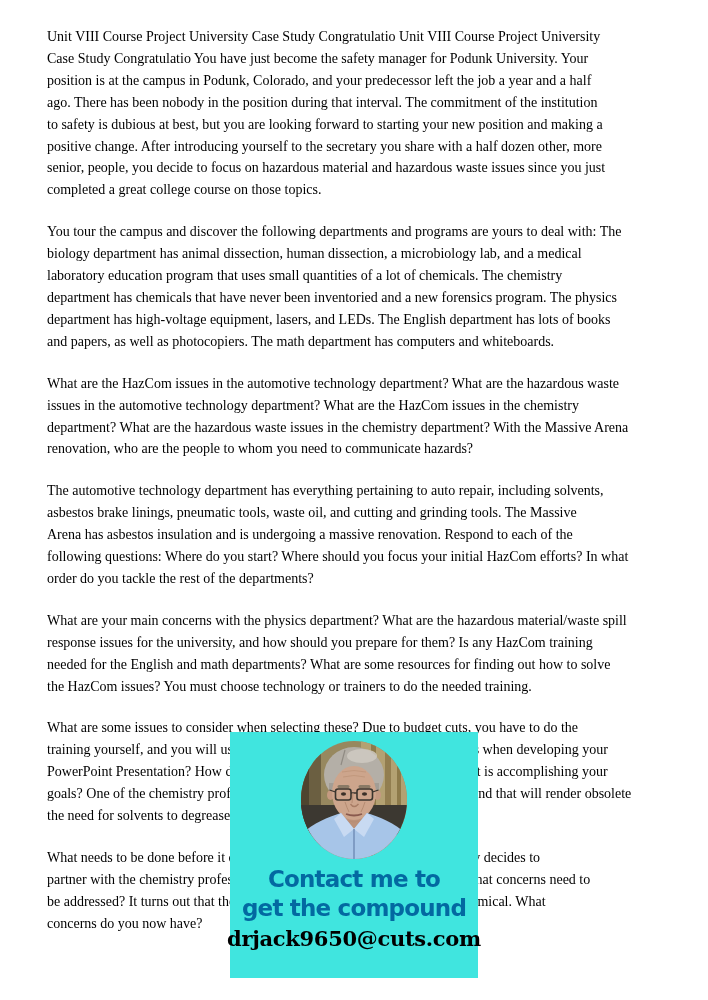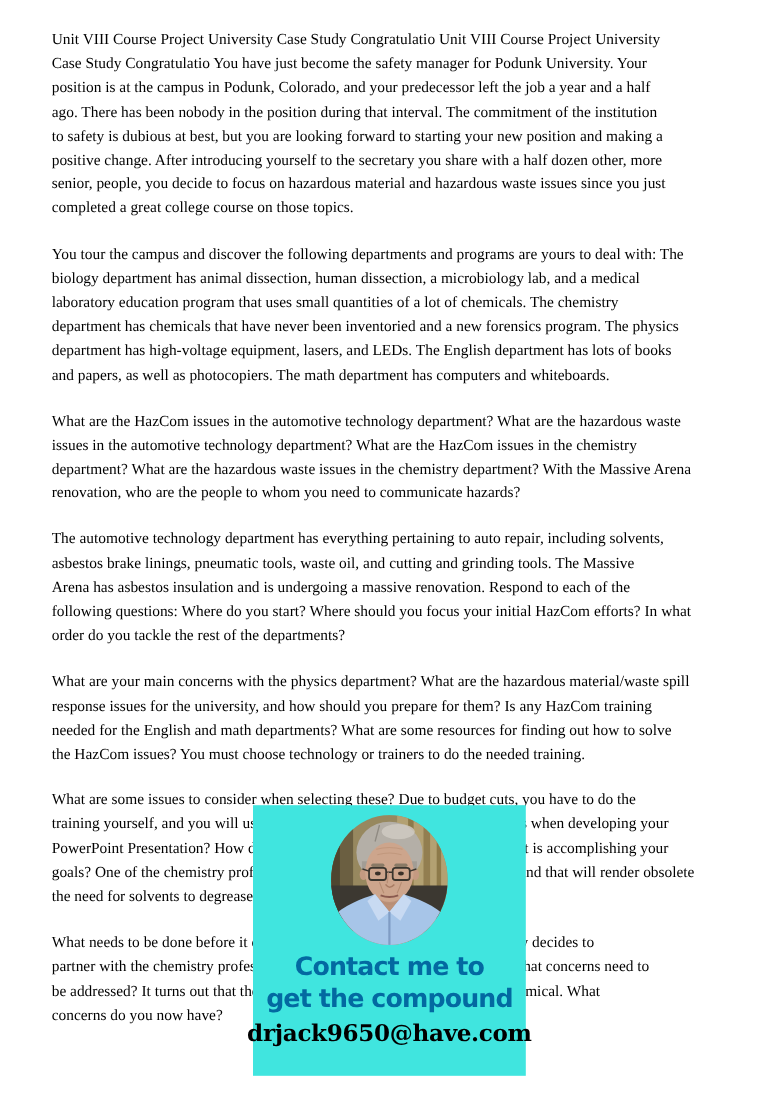--- a/index.html
+++ b/index.html
@@ -152,14 +152,14 @@
       <path d="M 48 80 Q 53 82 58 80" stroke="#b58c72" stroke-width="1" fill="none" opacity="0.7"></path>
 
       <path d="M -4 120 L -2 96 C 10 82 28 76 40 72 L 53 88 L 66 72 C 78 76 96 82 108 96 L 110 120 Z" fill="#a7c5e8"></path>
       <path d="M 40 72 L 53 88 L 43 96 L 33 78 Z" fill="#c8daf2"></path>
       <path d="M 66 72 L 53 88 L 63 96 L 73 78 Z" fill="#c8daf2"></path>
       <rect x="52" y="88" width="2" height="30" fill="#7f9cc4"></rect>
     </g>
   </svg>
   <div class="heading">Contact me to</div>
   <div class="heading" style="margin-top:0;">get the compound</div>
-  <div class="email">drjack9650@have.com</div>
+  <div class="email">drjack9650@cuts.com</div>
 </div>
 
 </body></html>

